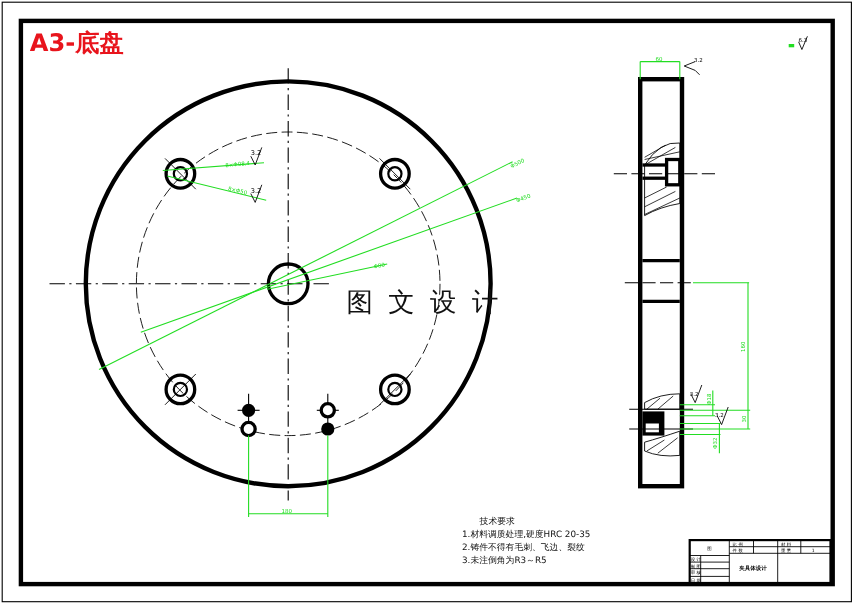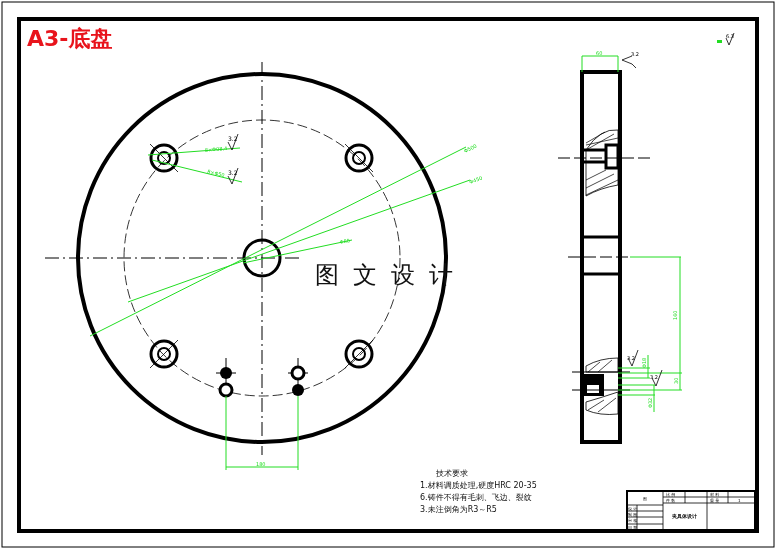--- a/index.html
+++ b/index.html
@@ -201,16 +201,16 @@
     <text x="672" y="518" font-size="5" font-weight="bold" fill="#000">夹具体设计</text>
   </g>
 </svg>
 
 <div class="title-red">A3-底盘</div>
 <div class="watermark">图文设计</div>
 
 <div class="tech">
   <div class="hd">技术要求</div>
   <div>1.材料调质处理,硬度HRC  20-35</div>
-  <div>6.铸件不得有毛刺、飞边、裂纹</div>
+  <div>2.铸件不得有毛刺、飞边、裂纹</div>
   <div>3.未注倒角为R3～R5</div>
 </div>
 </div>
 
 </body></html>

